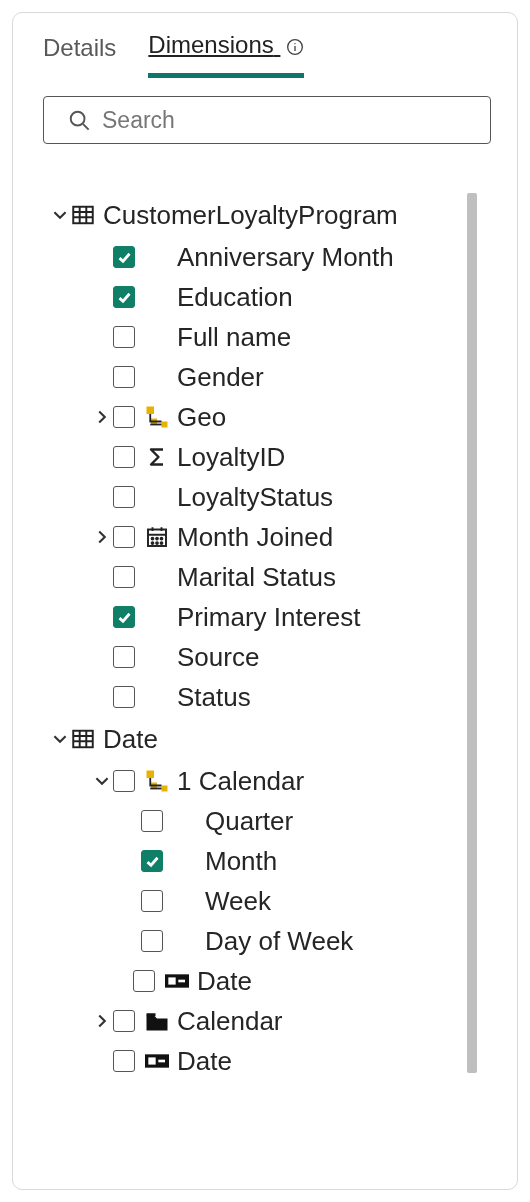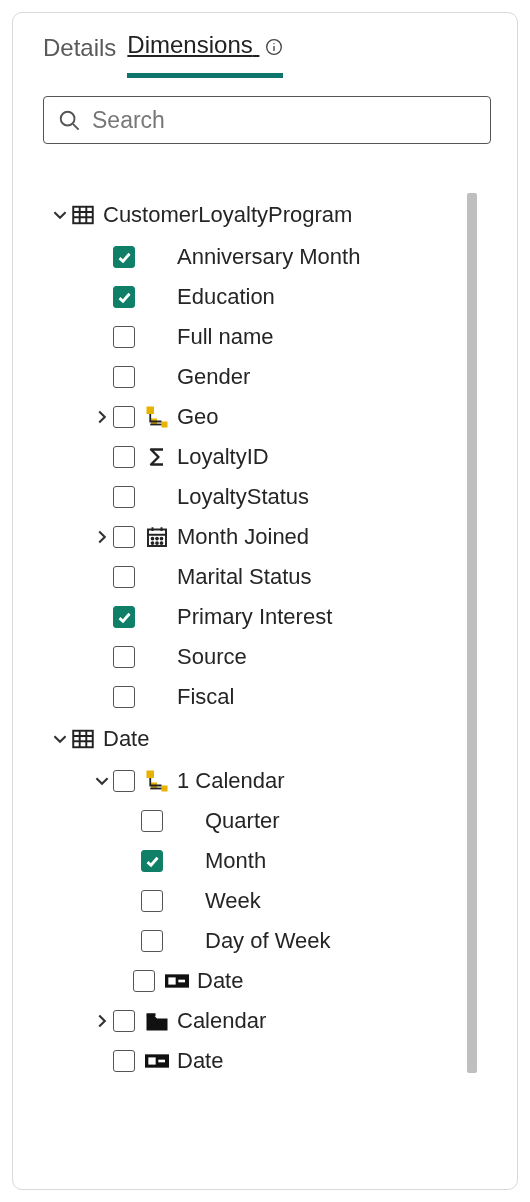--- a/index.html
+++ b/index.html
@@ -15,21 +15,21 @@
     margin: 12px;
     border: 1px solid #d9d9d9;
     border-radius: 10px;
     width: 506px;
     height: 1178px;
     overflow: hidden;
     position: relative;
   }
   .tabs {
     display: flex;
-    gap: 11px;
+    gap: 32px;
     padding: 18px 30px 0 30px;
     align-items: center;
   }
   .tab {
     font-size: 24px;
     color: #595959;
     padding-bottom: 14px;
     cursor: pointer;
   }
   .tab.active {
@@ -43,21 +43,21 @@
     margin-left: 6px;
     vertical-align: middle;
   }
   .search-wrap {
     margin: 18px 26px 16px 30px;
     border: 1.5px solid #555;
     border-radius: 4px;
     height: 48px;
     display: flex;
     align-items: center;
-    padding: 0 14px;
+    padding: 0 24px;
   }
   .search-wrap .mag {
     width: 22px; height: 22px;
     color: #555;
     flex-shrink: 0;
     margin-right: 10px;
   }
   .search-input {
     border: none;
     outline: none;
@@ -81,21 +81,21 @@
     top: 180px;
     width: 10px;
     height: 880px;
     background: #bfbfbf;
     border-radius: 2px;
   }
   .row {
     display: flex;
     align-items: center;
     height: 40px;
-    font-size: 22px;
+    font-size: 26px;
     color: #252525;
   }
   .row.h44 { height: 44px; }
   .indent0 { padding-left: 6px; }
   .indent1 { padding-left: 48px; }
   .indent2 { padding-left: 76px; }
   .chev {
     width: 22px;
     display: inline-flex;
     justify-content: center;
@@ -307,21 +307,21 @@
       <span class="chev spacer"></span>
       <span class="ck"></span>
       <span class="ico spacer"></span>
       <span class="label">Source</span>
     </div>
 
     <div class="row indent1">
       <span class="chev spacer"></span>
       <span class="ck"></span>
       <span class="ico spacer"></span>
-      <span class="label">Fiscal</span>
+      <span class="label">Status</span>
     </div>
 
     <div class="row h44 indent0">
       <span class="chev">
         <svg viewBox="0 0 10 10" fill="none" stroke="currentColor" stroke-width="1.5">
             <polyline points="1,3 5,7 9,3"></polyline>
           </svg>
       </span>
       <span class="ico">
         <svg viewBox="0 0 16 16" fill="none" stroke="currentColor" stroke-width="1.3">

